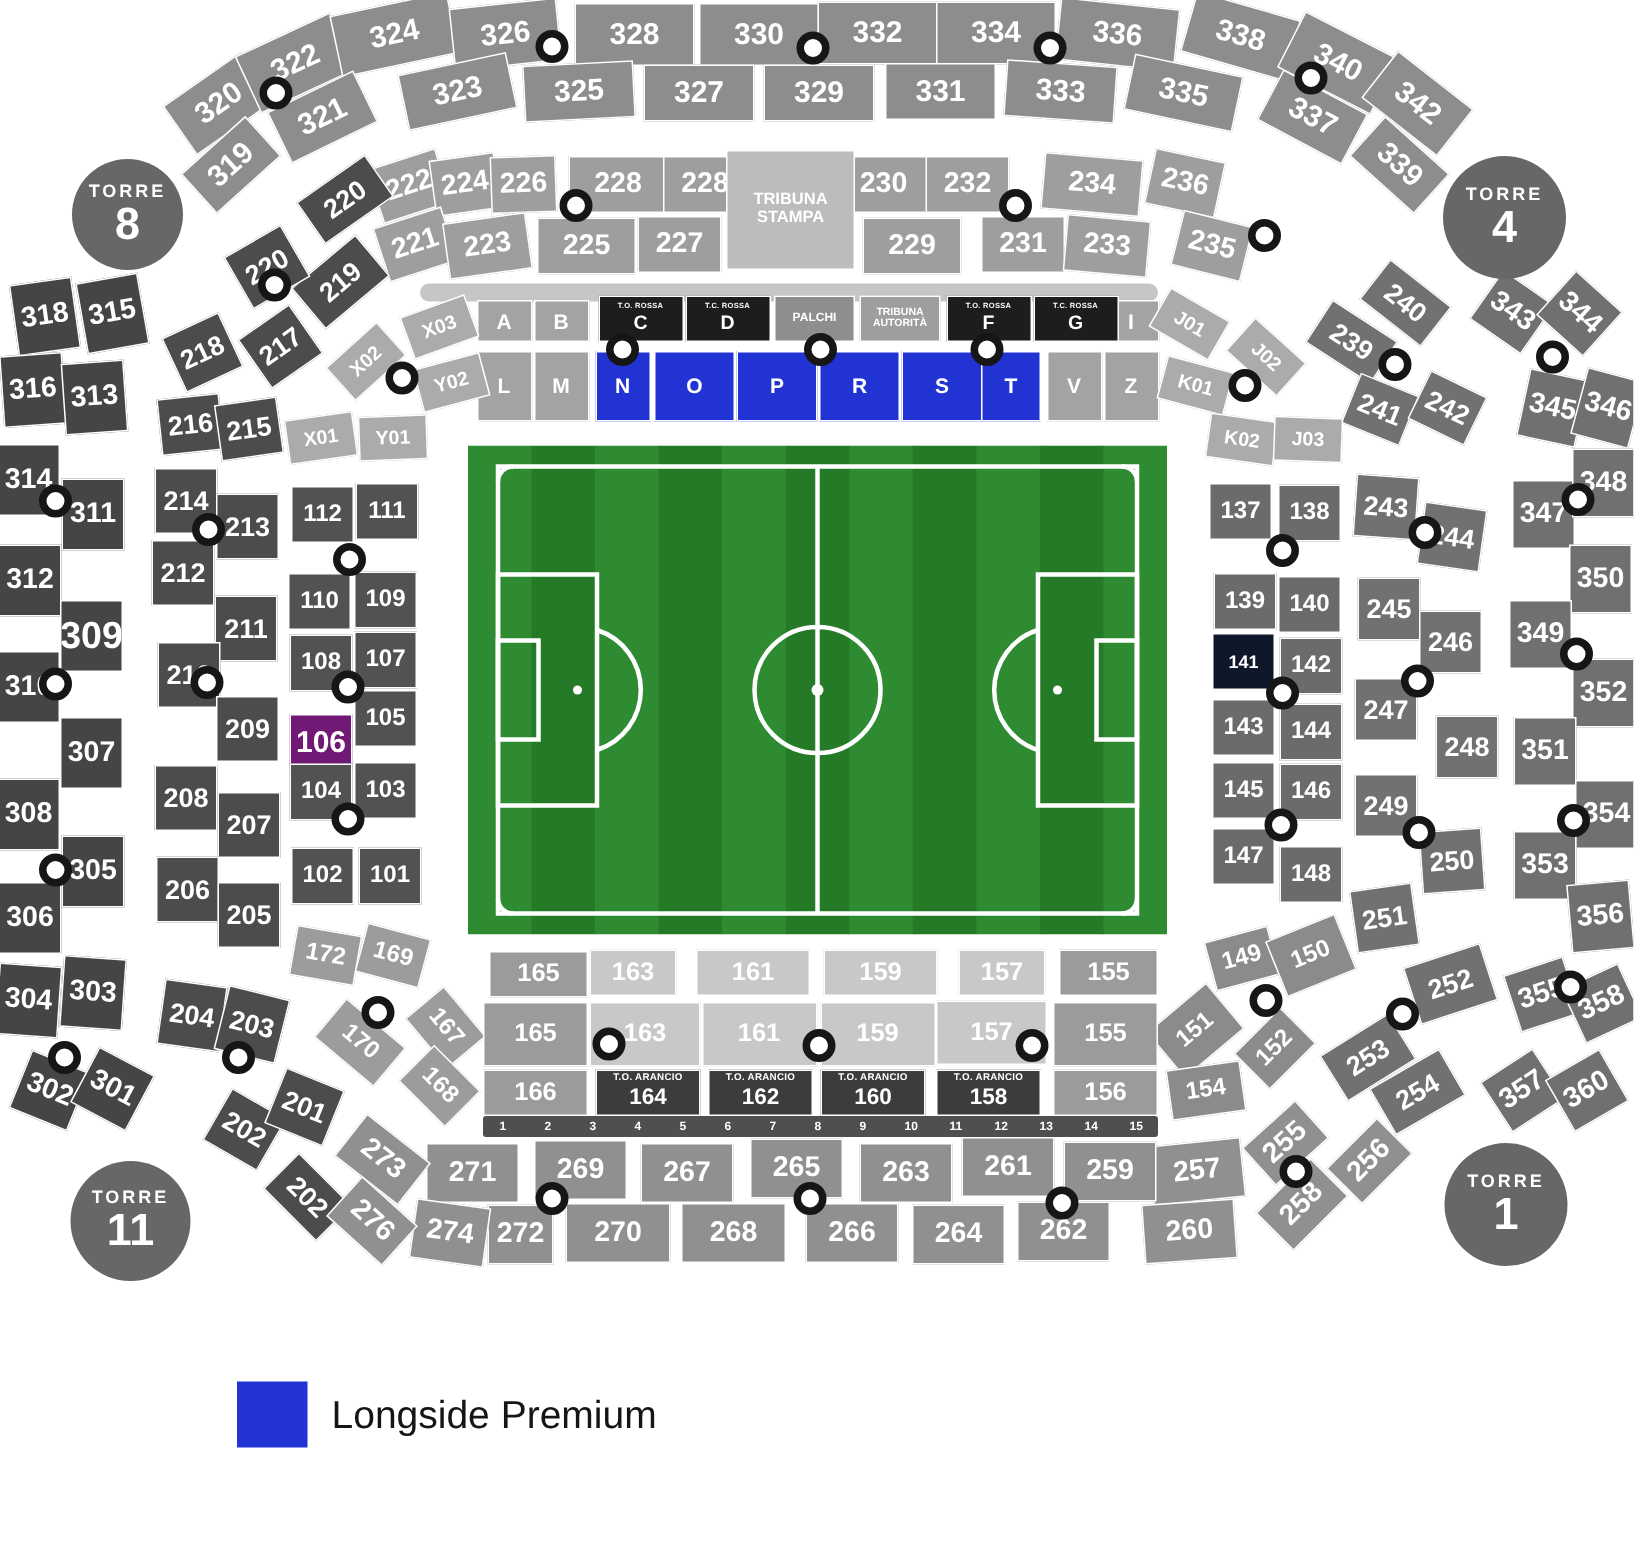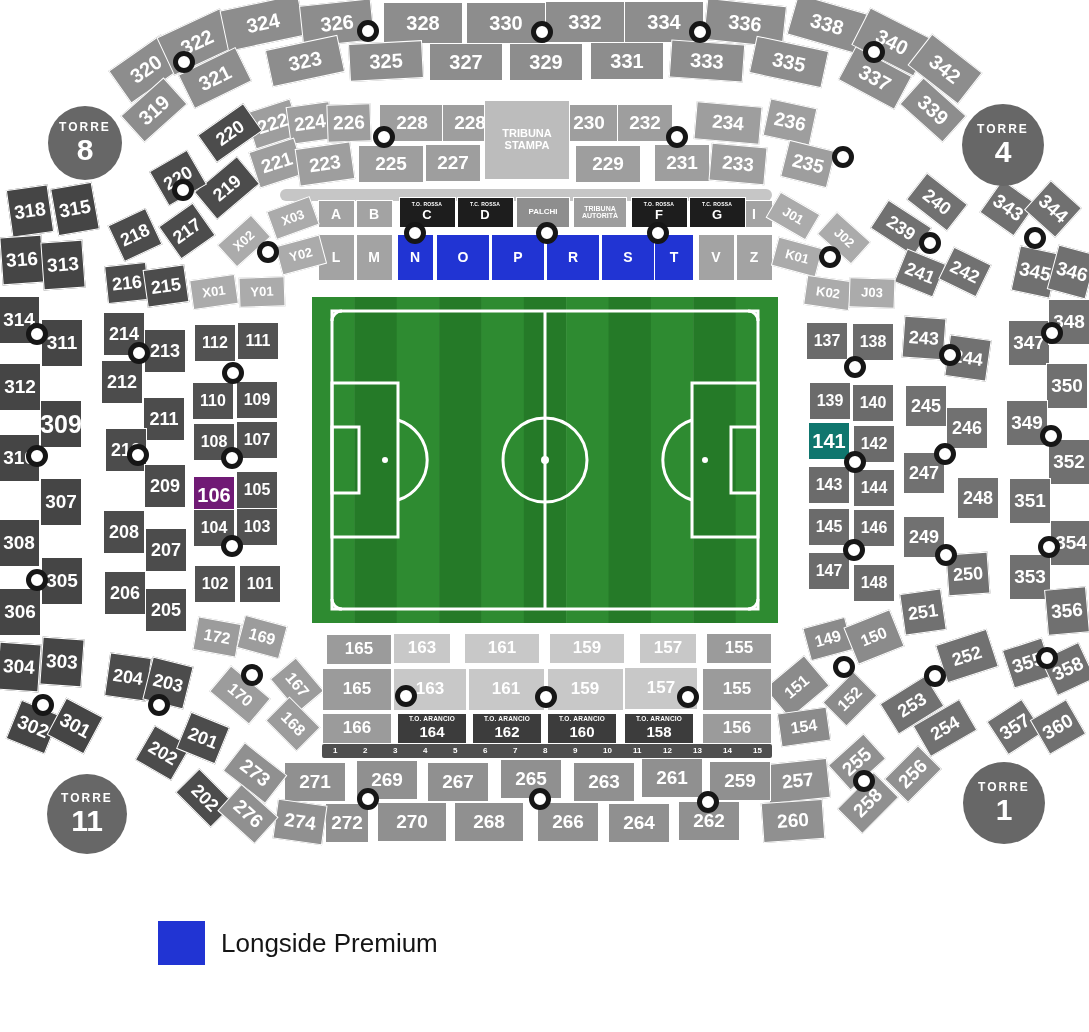--- a/index.html
+++ b/index.html
@@ -170,35 +170,35 @@
       <div class="cell" style="left: 325px; top: 803px; width: 44px; height: 40px; background: rgb(144, 144, 144); font-size: 19px;">272</div>
       <div class="cell" style="left: 275px; top: 802px; width: 50px; height: 40px; background: rgb(144, 144, 144); font-size: 19px; transform: rotate(8deg);">274</div>
       <div class="cell" style="left: 223px; top: 796px; width: 50px; height: 36px; background: rgb(144, 144, 144); font-size: 19px; transform: rotate(42deg);">276</div>
       <div class="cell" style="left: 194px; top: 324px; width: 42px; height: 38px; background: rgb(82, 82, 82); font-size: 16px;">112</div>
       <div class="cell" style="left: 237px; top: 322px; width: 42px; height: 38px; background: rgb(82, 82, 82); font-size: 16px;">111</div>
       <div class="cell" style="left: 192px; top: 382px; width: 42px; height: 38px; background: rgb(82, 82, 82); font-size: 16px;">110</div>
       <div class="cell" style="left: 236px; top: 381px; width: 42px; height: 38px; background: rgb(82, 82, 82); font-size: 16px;">109</div>
       <div class="cell" style="left: 193px; top: 423px; width: 42px; height: 38px; background: rgb(82, 82, 82); font-size: 16px;">108</div>
       <div class="cell" style="left: 236px; top: 421px; width: 42px; height: 38px; background: rgb(82, 82, 82); font-size: 16px;">107</div>
       <div class="cell" style="left: 193px; top: 476px; width: 42px; height: 38px; background: #701a75; font-size: 20px;">106</div>
-      <div class="cell" style="left: 236px; top: 471px; width: 42px; height: 38px; background: rgb(82, 82, 82); font-size: 16px; text-align: center;">105</div>
+      <div class="cell" style="left: 236px; top: 460px; width: 42px; height: 38px; background: rgb(82, 82, 82); font-size: 16px; text-align: center;">105</div>
       <div class="cell" style="left: 193px; top: 509px; width: 42px; height: 38px; background: rgb(82, 82, 82); font-size: 16px;">104</div>
       <div class="cell" style="left: 236px; top: 508px; width: 42px; height: 38px; background: rgb(82, 82, 82); font-size: 16px;">103</div>
       <div class="cell" style="left: 194px; top: 565px; width: 42px; height: 38px; background: rgb(82, 82, 82); font-size: 16px;">102</div>
       <div class="cell" style="left: 239px; top: 565px; width: 42px; height: 38px; background: rgb(82, 82, 82); font-size: 16px;">101</div>
       <div class="cell" style="left: 195px; top: 620px; width: 44px; height: 34px; background: rgb(156, 156, 156); font-size: 16px; transform: rotate(10deg);">172</div>
       <div class="cell" style="left: 240px; top: 620px; width: 44px; height: 34px; background: rgb(156, 156, 156); font-size: 16px; transform: rotate(15deg);">169</div>
       <div class="cell" style="left: 214px; top: 678px; width: 52px; height: 34px; background: rgb(156, 156, 156); font-size: 16px; transform: rotate(40deg);">170</div>
       <div class="cell" style="left: 275px; top: 668px; width: 44px; height: 34px; background: rgb(156, 156, 156); font-size: 16px; transform: rotate(50deg);">167</div>
       <div class="cell" style="left: 271px; top: 707px; width: 44px; height: 34px; background: rgb(156, 156, 156); font-size: 16px; transform: rotate(45deg);">168</div>
       <div class="cell" style="left: 806px; top: 322px; width: 42px; height: 38px; background: rgb(107, 107, 107); font-size: 16px;">137</div>
       <div class="cell" style="left: 852px; top: 323px; width: 42px; height: 38px; background: rgb(107, 107, 107); font-size: 16px;">138</div>
       <div class="cell" style="left: 809px; top: 382px; width: 42px; height: 38px; background: rgb(107, 107, 107); font-size: 16px;">139</div>
       <div class="cell" style="left: 852px; top: 384px; width: 42px; height: 38px; background: rgb(107, 107, 107); font-size: 16px;">140</div>
-      <div class="cell" style="left: 808px; top: 422px; width: 42px; height: 38px; background: #0f766e; font-size: 20px;">141</div>
+      <div class="cell" style="left: 808px; top: 422px; width: 42px; height: 38px; background: #0f172a; font-size: 12px;">141</div>
       <div class="cell" style="left: 853px; top: 425px; width: 42px; height: 38px; background: rgb(107, 107, 107); font-size: 16px;">142</div>
       <div class="cell" style="left: 808px; top: 466px; width: 42px; height: 38px; background: rgb(107, 107, 107); font-size: 16px;">143</div>
       <div class="cell" style="left: 853px; top: 469px; width: 42px; height: 38px; background: rgb(107, 107, 107); font-size: 16px;">144</div>
       <div class="cell" style="left: 808px; top: 508px; width: 42px; height: 38px; background: rgb(107, 107, 107); font-size: 16px;">145</div>
       <div class="cell" style="left: 853px; top: 509px; width: 42px; height: 38px; background: rgb(107, 107, 107); font-size: 16px;">146</div>
       <div class="cell" style="left: 808px; top: 552px; width: 42px; height: 38px; background: rgb(107, 107, 107); font-size: 16px;">147</div>
       <div class="cell" style="left: 853px; top: 564px; width: 42px; height: 38px; background: rgb(107, 107, 107); font-size: 16px;">148</div>
       <div class="cell" style="left: 806px; top: 622px; width: 44px; height: 34px; background: rgb(139, 139, 139); font-size: 16px; transform: rotate(-15deg);">149</div>
       <div class="cell" style="left: 849px; top: 617px; width: 50px; height: 40px; background: rgb(139, 139, 139); font-size: 16px; transform: rotate(-22deg);">150</div>
       <div class="cell" style="left: 771px; top: 667px; width: 52px; height: 40px; background: rgb(139, 139, 139); font-size: 16px; transform: rotate(-40deg);">151</div>

